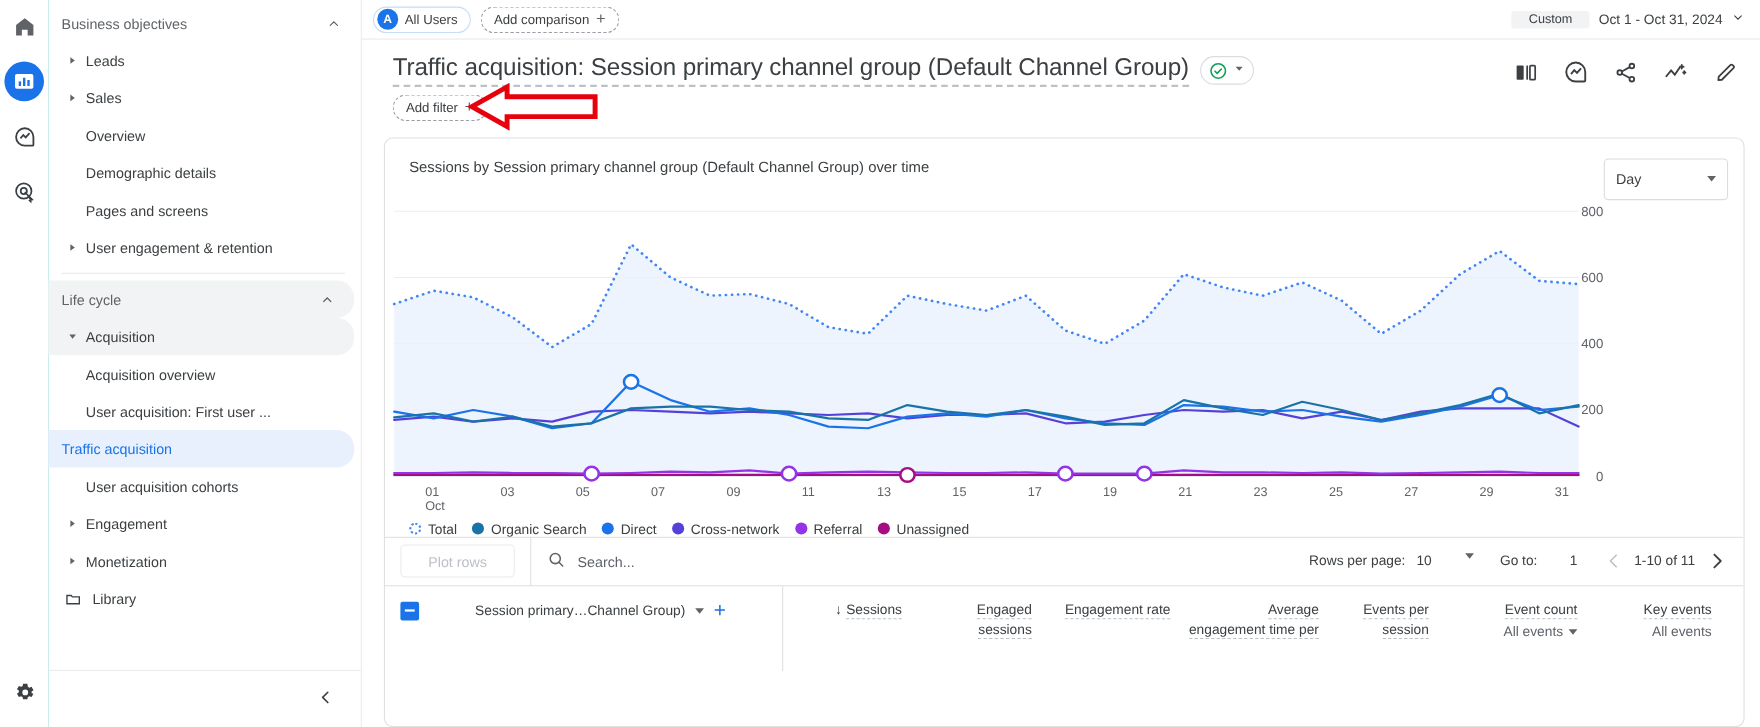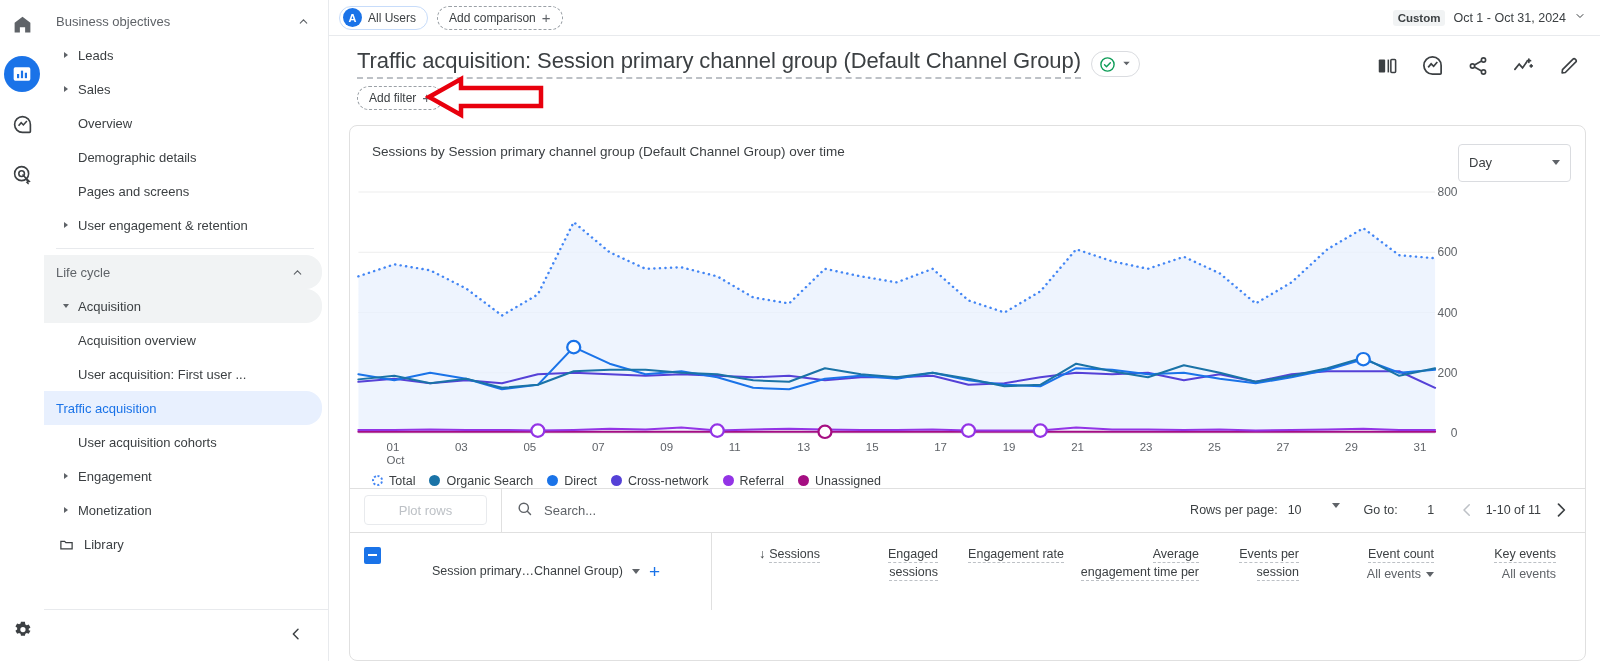--- a/index.html
+++ b/index.html
@@ -80,21 +80,21 @@
   }
   .chip.solid { border:1px solid #c7dcfa; background:#fff; padding-left:3px;}
   .chip.dashed { border:1px dashed #9aa0a6; background:#fff; }
   .avatar-a {
     width: 19px; height:19px; border-radius:50%; background:#1a73e8;
     color:#fff; font-size:11px; display:flex;align-items:center;justify-content:center;
     font-weight:600;
   }
   .plus { font-size: 15px; color:#5f6368; line-height: 1; }
   .topbar-right { margin-left:auto; display:flex; align-items:center; gap:8px; font-size:12.5px; color:#3c4043;}
-  .custom-tag { background:#f1f3f4; padding:2px 5px; border-radius:3px; font-size:11.5px; color:#3c4043;font-weight:bold;}
+  .custom-tag { background:#f1f3f4; padding:2px 16px; border-radius:3px; font-size:11.5px; color:#3c4043;}
   .hdr-divider { height:1px; background:#e8eaed; }
 
   .titlerow { display:flex; align-items:flex-start; padding: 12px 14px 0 28px; position:relative; }
   .rpt-title {
     font-size: 22px; color:#3c4043; font-weight: 400;
     border-bottom: 2px dashed #bdc1c6; padding-bottom: 3px; line-height: 1.18;
     letter-spacing: -0.1px;
   }
   .check-pill {
     display:inline-flex; align-items:center; gap:5px;
@@ -133,36 +133,36 @@
   .leg { display:inline-flex; align-items:center; gap:6px; margin-right:9px; cursor:pointer;}
   .dot { width:11px;height:11px;border-radius:50%; display:inline-block;}
   .dot.dashed-dot { background:#fff; border:2px dotted #4285f4; }
 
   .tablebar {
     border-top:1px solid #e0e0e0;
     height: 44px; display:flex; align-items:center;
     padding-left: 14px;
   }
   .plot-rows {
-    width: 123px; height:30px; border:1px solid #e8eaed; border-radius:4px;
+    width: 104px; height:30px; border:1px solid #e8eaed; border-radius:4px;
     display:flex;align-items:center;justify-content:center;
     font-size:13px; color:#bdc1c6; cursor:pointer;
   }
   .search-sep { width:1px; height:44px; background:#e0e0e0; margin-left:14px;}
   .searchbox { display:flex; align-items:center; gap:11px; padding-left:14px; font-size:13px; color:#5f6368; flex:1;}
   .pager { display:flex; align-items:center; gap:0; font-size:12.5px; color:#3c4043; padding-right:14px;}
   .pager .lbl { color:#3c4043; margin-right:10px;}
   .pg-sel { display:flex;align-items:flex-start; gap:30px; cursor:pointer; }
   .goto-in { width: 46px; text-align:center; }
 
   .thead { display:flex; border-top:1px solid #e0e0e0; font-size:12.5px; color:#3c4043; height: 78px;}
   .th-dim { width: 362px; display:flex; align-items:flex-start; padding: 12px 0 0 14px; gap: 0; border-right:1px solid #e0e0e0;}
   .minus-box { width:17px;height:17px;border-radius:2px;background:#1a73e8; display:flex;align-items:center;justify-content:center; cursor:pointer; margin-top:2px;}
   .minus-box span { display:block;width:9px;height:2px;background:#fff;}
-  .dim-name { flex:1; text-align:center; display:flex; align-items:center; justify-content:center; gap:9px; margin-top:17px;}
+  .dim-name { flex:1; text-align:center; display:flex; align-items:center; justify-content:center; gap:9px; margin-top:1px;}
   .th-metric { flex:1; text-align:right; padding: 12px 10px 0 6px; line-height:1.45;}
   .th-metric .mlabel { border-bottom:1px dashed #bdc1c6; display:inline; padding-bottom:1px;}
   .th-metric .sub { color:#5f6368; font-size:12.5px; display:flex; align-items:center; justify-content:flex-end; gap:5px; margin-top:2px;}
   .sortarrow { margin-right:4px; }
 </style>
 </head>
 <body>
 
 <div class="app">
 

